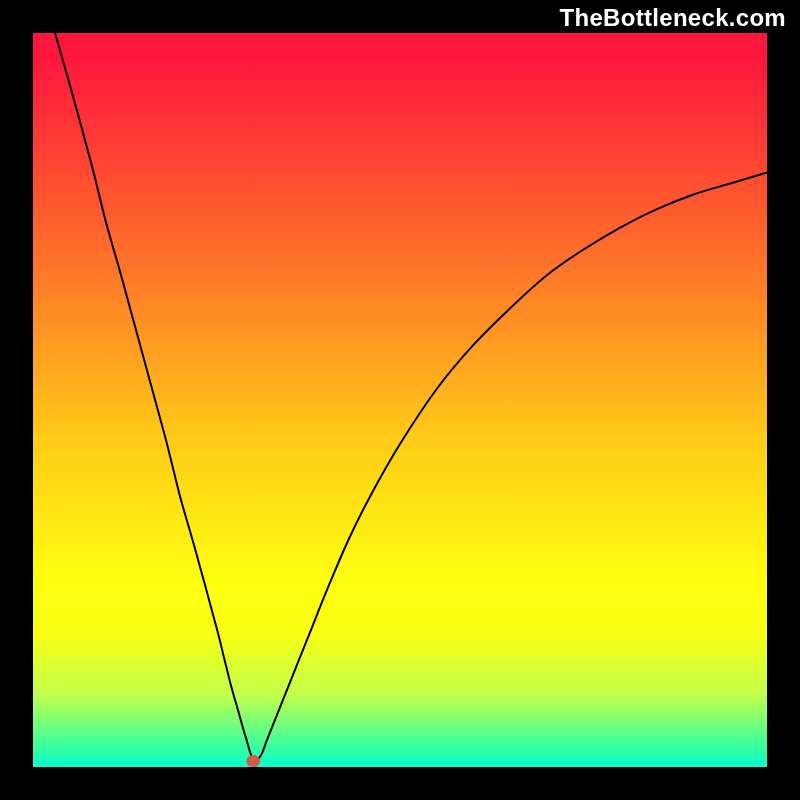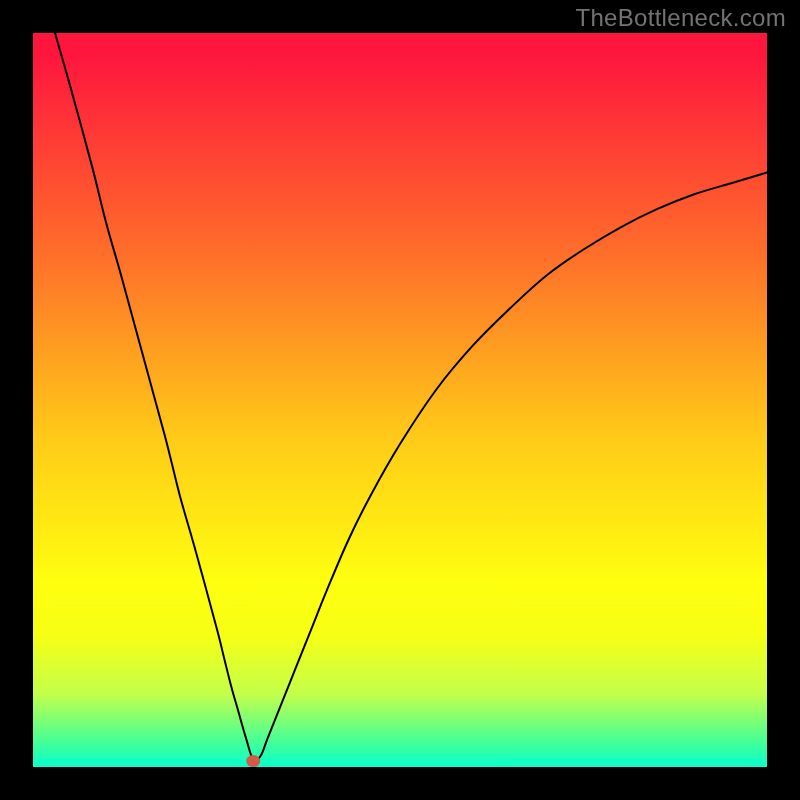--- a/index.html
+++ b/index.html
@@ -9,22 +9,22 @@
     height: 800px;
     background: #000;
     position: relative;
   }
   .watermark {
     position: absolute;
     top: 4px;
     right: 14px;
     font-family: Arial, Helvetica, sans-serif;
     font-size: 24px;
-    font-weight: normal;
-    color: #737373;
+    font-weight: bold;
+    color: #ffffff;
     letter-spacing: 0.3px;
   }
   .plot-area {
     position: absolute;
     left: 33px;
     top: 33px;
     width: 734px;
     height: 734px;
     background: linear-gradient(to bottom,
       #fe163d 0%,

